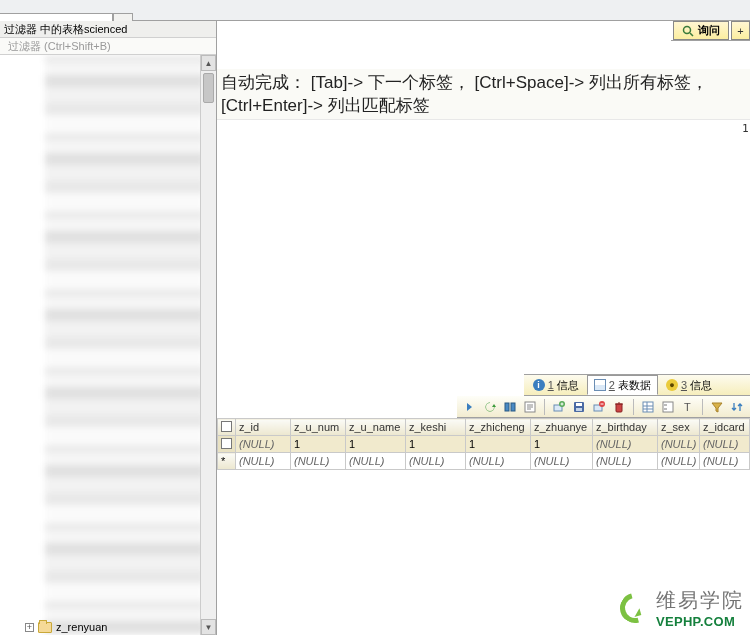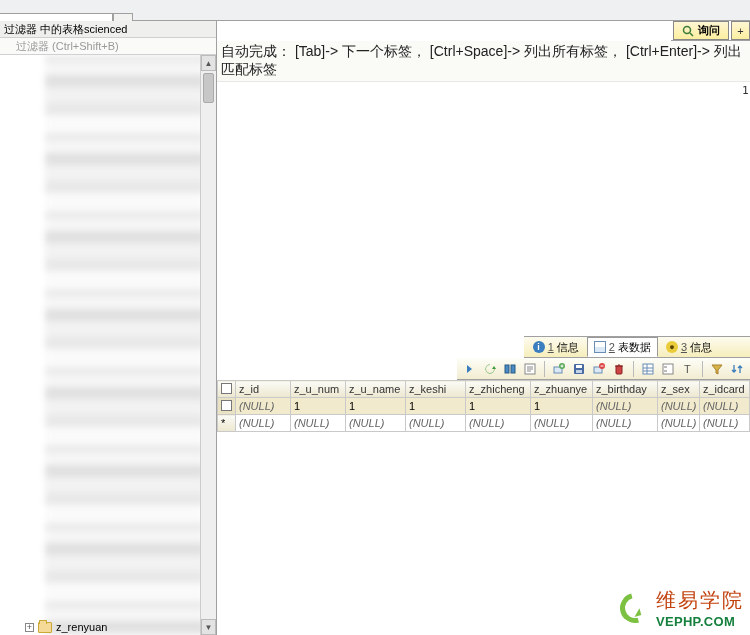--- a/index.html
+++ b/index.html
@@ -7,40 +7,40 @@
     .tabs-row { height: 21px; background: #eef0f2; border-bottom: 1px solid #a0a0a0; display: flex; }
     .tab { height: 20px; padding: 0 8px; border: 1px solid #a0a0a0; border-bottom: none; background: #f2f2f0; display: flex; align-items: flex-end; margin-top: 13px; }
     .tab.input-tab { width: 113px; background: #fff; border-left: none; }
     .tab.input-tab input { width: 100%; border: none; outline: none; background: transparent; font-size: 11px; }
     .tab.active { background: #fff; width: 110px; position: relative; }
     .tab.active .close-x { position: absolute; right: 6px; color: #888; font-size: 12px; cursor: pointer; }
     .tab.add-tab { width: 20px; padding: 0; justify-content: center; color: #555; cursor: pointer; }
     .main-row { display: flex; height: 614px; }
     .left-pane { width: 225px; border-right: 1px solid #a0a0a0; display: flex; flex-direction: column; }
     .filter-header { height: 17px; background: #efefed; border-bottom: 1px solid #d0d0d0; padding: 1px 4px; font-size: 11px; }
-    .filter-sub { height: 17px; background: #fafaf8; border-bottom: 1px solid #d0d0d0; padding: 1px 16px; color: #999; font-size: 11px; }
+    .filter-sub { height: 17px; background: #fafaf8; border-bottom: 1px solid #d0d0d0; padding: 1px 8px; color: #999; font-size: 11px; }
     .tree-area { flex: 1; background: #fff; position: relative; overflow: hidden; }
     .blur-img { position: absolute; top: 0; left: 45px; width: 160px; height: 580px; background:
       repeating-linear-gradient(to bottom,
         #e8e8e8 0px, #e8e8e8 8px, #f5f5f5 8px, #f5f5f5 20px,
         #dcdcdc 20px, #dcdcdc 32px, #f0f0f0 32px, #f0f0f0 48px,
         #e5e5e5 48px, #e5e5e5 60px, #fafafa 60px, #fafafa 78px);
       filter: blur(3px); opacity: 0.85; }
     .tree-bottom-item { position: absolute; bottom: 2px; left: 25px; display: flex; align-items: center; gap: 4px; font-size: 11px; }
     .plus-box { width: 9px; height: 9px; border: 1px solid #888; display: flex; align-items: center; justify-content: center; font-size: 9px; line-height: 1; color: #555; background:#fff;}
     .folder-icon { width: 14px; height: 11px; background: #f5d997; border: 1px solid #c9a838; border-radius: 1px; position: relative; }
     .folder-icon::before { content: ""; position: absolute; top: -3px; left: 0; width: 6px; height: 3px; background: #f5d997; border: 1px solid #c9a838; border-bottom: none; border-radius: 1px 1px 0 0; }
     .left-scroll { position: absolute; right: 0; top: 0; bottom: 0; width: 16px; background: #efefef; border-left: 1px solid #ccc; }
     .scroll-btn { height: 16px; background: #e3e3e3; border: 1px solid #bbb; display: flex; align-items: center; justify-content: center; font-size: 8px; color: #555; }
     .scroll-thumb { position: absolute; left: 2px; right: 2px; height: 30px; top: 18px; background: #c7c7c7; border: 1px solid #aaa; border-radius: 2px; }
     .right-pane { flex: 1; display: flex; flex-direction: column; align-items: flex-end; }
     .query-tab-bar { height: 20px; border-bottom: 1px solid #a0a0a0; display: flex; align-items: flex-end; padding-left: 2px; gap: 2px; background:#fff;}
     .qtab { height: 19px; padding: 0 8px; border: 1px solid #888; background: linear-gradient(#fff6d2, #fceea0); display: flex; align-items: center; gap: 4px; font-weight: bold; }
     .qtab-add { width: 19px; height: 19px; background: linear-gradient(#fff6d2, #fceea0); border: 1px solid #888; display: flex; align-items: center; justify-content: center; color: #333; cursor: pointer; }
-    .sql-hint { padding: 2px 4px; font-size: 14px; color: #222; border-bottom: 1px solid #e8e8e8; background: #fafaf6; }
+    .sql-hint { padding: 2px 4px; font-size: 17px; color: #222; border-bottom: 1px solid #e8e8e8; background: #fafaf6; margin-top: 28px; }
     .sql-editor { height: 254px; background: #fff; display: flex; }
     .gutter { width: 8px; background: #fff; text-align: right; padding: 2px 2px 0 0; color: #333; font-family: Consolas, monospace; font-size: 11px;}
     .editor-body { flex: 1; }
     .result-tab-bar { height: 22px; background: linear-gradient(#fdfbee, #f6eebc); border-top: 1px solid #a0a0a0; border-bottom: 1px solid #a0a0a0; display: flex; align-items: center; padding-left: 2px; gap: 1px; }
     .rtab { height: 20px; padding: 0 6px; display: flex; align-items: center; gap: 3px; font-size: 11px; border: 1px solid transparent; cursor: pointer; }
     .rtab.active { background: #fff; border: 1px solid #999; border-bottom: 1px solid #fff; }
     .rtab .num { color: #555; }
     .rtab .u { text-decoration: underline; }
     .circ { width: 12px; height: 12px; border-radius: 50%; display: flex; align-items: center; justify-content: center; font-size: 9px; font-weight: bold; color: #fff; }
     .circ.blue { background: #3a7ebf; }
@@ -55,21 +55,21 @@
     .data-table th { background: linear-gradient(#fbfbf7, #ece7cf); font-weight: normal; color: #333; }
     .row-head { width: 18px; background: linear-gradient(#fbfbf7, #ece7cf); text-align: center; }
     .sel-row td { background: #f1eacd; }
     .sel-row .row-head { background: #e9e2c3; }
     .null-val { color: #666; font-style: italic; }
     .chk { width: 11px; height: 11px; border: 1px solid #777; background: #fff; display: inline-block; }
     .watermark { position: absolute; right: 6px; bottom: 6px; display: flex; align-items: center; gap: 6px; pointer-events: none; }
     .wm-arc { width: 30px; height: 30px; border: 5px solid #7cc142; border-right-color: transparent; border-top-color: transparent; border-radius: 50%; transform: rotate(30deg); position: relative; }
     .wm-arc::after { content: ""; position: absolute; right: -4px; top: 8px; border: 5px solid transparent; border-left-color: #7cc142; }
     .wm-text { font-family: "Microsoft YaHei"; }
-    .wm-line1 { font-size: 20px; color: #c2410c; font-weight: 500; letter-spacing: 2px; }
+    .wm-line1 { font-size: 20px; color: #737373; font-weight: 500; letter-spacing: 2px; }
     .wm-line2 { font-size: 13px; color: #15803d; font-weight: bold; letter-spacing: 0.3px; }
     svg { display: block; }
   </style>
 </head>
 <body>
 
 <div class="tabs-row">
   <div class="tab input-tab">
     <input value="12" style="">
   </div>

